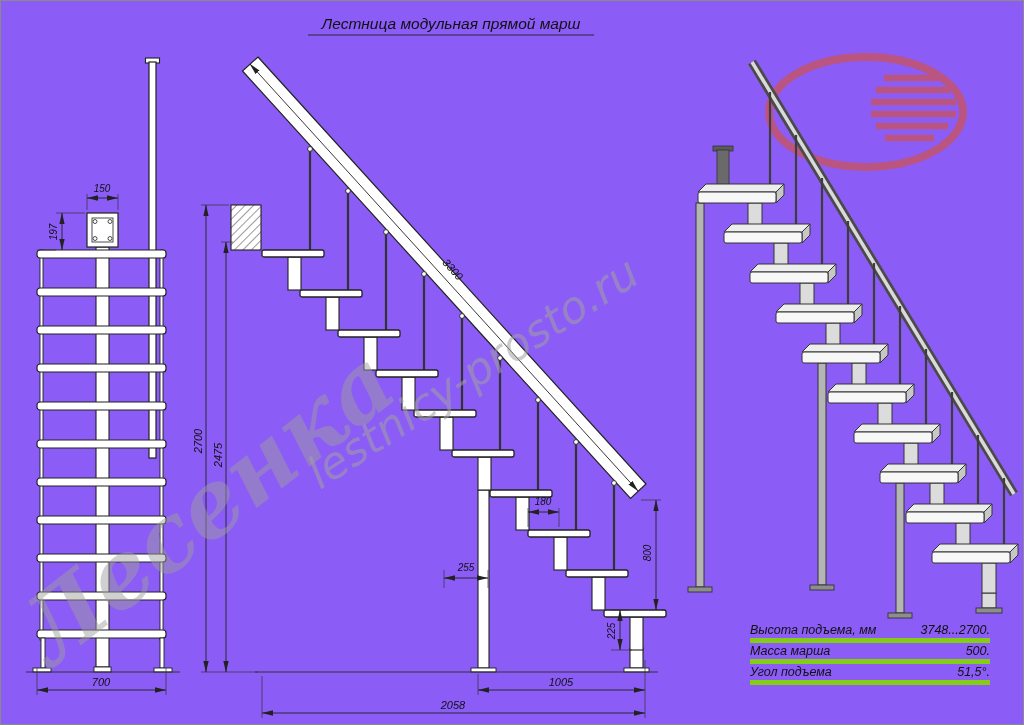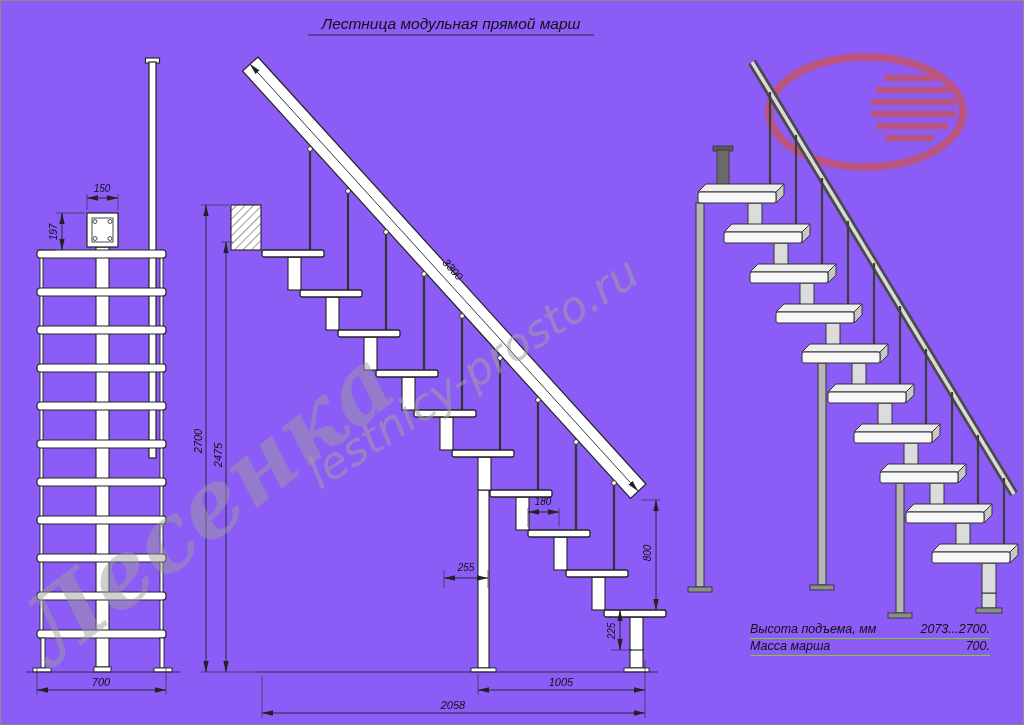--- a/index.html
+++ b/index.html
@@ -8,22 +8,22 @@
   .page svg{position:absolute;left:0;top:0;}
   .t-title{font:italic 15.5px "Liberation Sans",sans-serif;fill:#111;}
   .dt{font:italic 11px "Liberation Sans",sans-serif;fill:#111;}
   .dts{font:italic 10px "Liberation Sans",sans-serif;fill:#111;}
   .dim{stroke:#222;stroke-width:0.9;fill:none;}
   .ext{stroke:#333;stroke-width:0.7;fill:none;}
   .cline{stroke:#222;fill:#fff;}
   .wm1{font:italic bold 92px "DejaVu Serif",serif;fill:#9e9e9e;opacity:.48;}
   .wm2{font:italic 44px "DejaVu Sans",sans-serif;fill:#a2a2a2;opacity:.55;}
   .specs{position:absolute;left:750px;top:622px;width:240px;}
-  .spec-row{display:flex;justify-content:space-between;align-items:flex-start;
-            height:16px;border-bottom:1px solid #84cc16;
+  .spec-row{display:flex;justify-content:space-between;align-items:center;
+            height:16px;border-bottom:5px solid #84cc16;
             font:italic 12.5px "Liberation Sans",sans-serif;color:#111;}
   .spec-label{white-space:nowrap;}
   .spec-value{white-space:nowrap;text-align:right;}
 </style>
 </head>
 <body>
 
 <div class="page">
 
 <svg width="1024" height="725" viewBox="0 0 1024 725">
@@ -295,21 +295,25 @@
 
   <g>
     <text class="wm1" transform="translate(52,668) rotate(-38)">Лесенка</text>
     <text class="wm2" transform="translate(320,490) rotate(-33)">lestnicy-prosto.ru</text>
   </g>
 </svg>
 
   <div class="specs">
     <div class="spec-row">
       <span class="spec-label">Высота подъема, мм</span>
-      <span class="spec-value">2073...2700.</span>
+      <span class="spec-value">3748...2700.</span>
     </div>
     <div class="spec-row">
       <span class="spec-label">Масса марша</span>
-      <span class="spec-value">700.</span>
+      <span class="spec-value">500.</span>
+    </div>
+    <div class="spec-row">
+      <span class="spec-label">Угол подъема</span>
+      <span class="spec-value">51,5°.</span>
     </div>
   </div>
 
 </div>
 
 </body></html>

